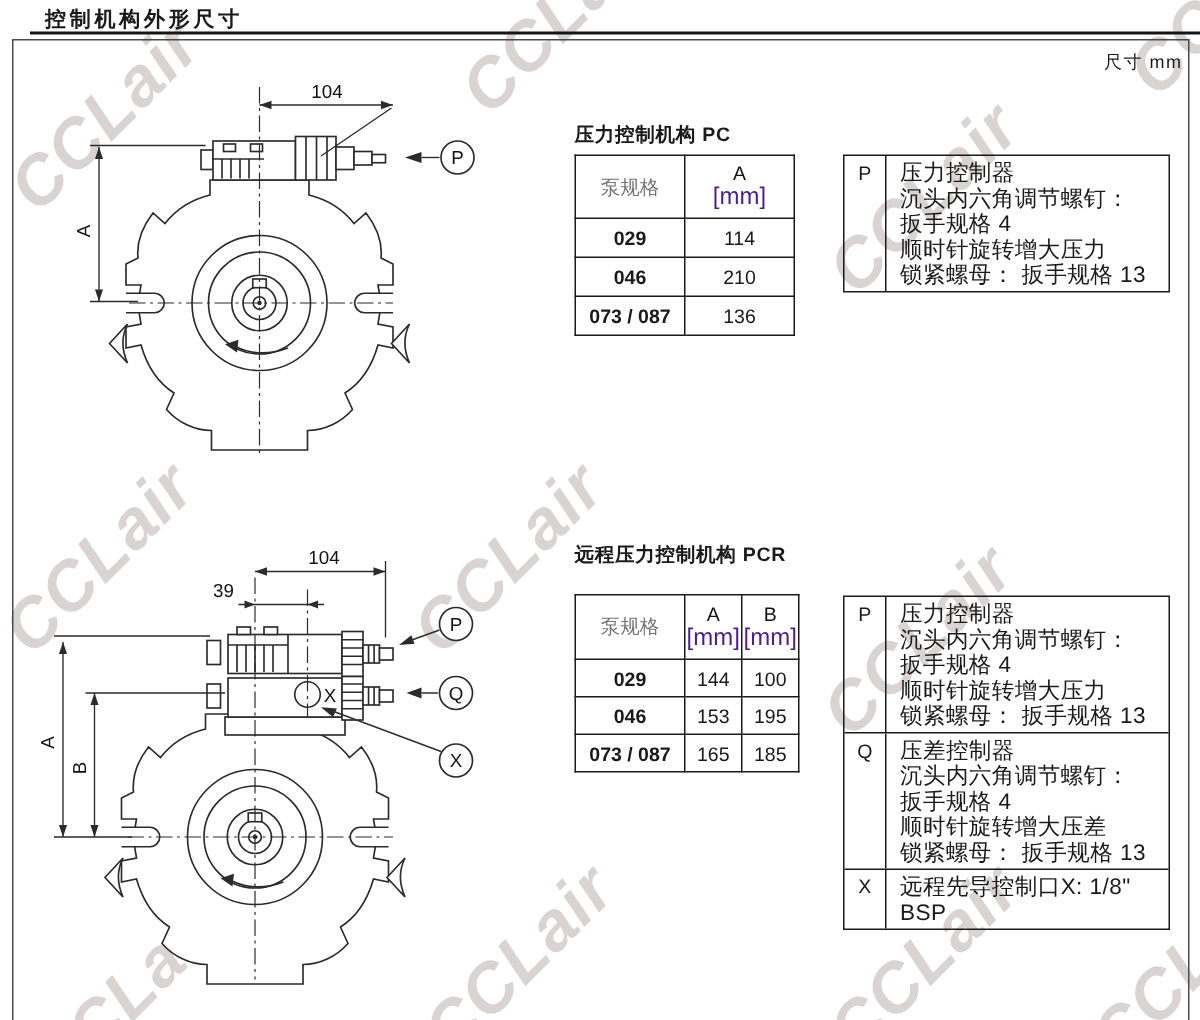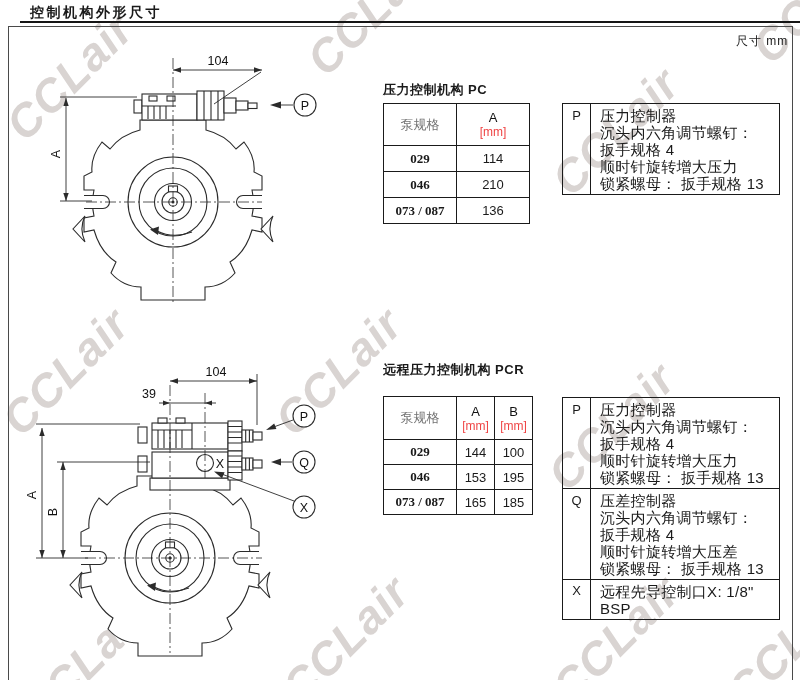--- a/index.html
+++ b/index.html
@@ -13,23 +13,23 @@
   .title{position:absolute;left:30px;top:4px;font-size:14px;font-weight:bold;
          letter-spacing:2.5px;z-index:2;}
   .title-rule{position:absolute;left:20px;top:21px;width:780px;border-top:2px solid #151515;z-index:2;}
   .unit-note{position:absolute;left:736px;top:33px;font-size:12px;z-index:2;letter-spacing:1px;}
   .sec-caption{position:absolute;font-size:13px;font-weight:bold;letter-spacing:0.5px;z-index:2;}
   table.spec{position:absolute;border-collapse:collapse;text-align:center;z-index:2;
              font-size:13px;background:#fff;}
   table.spec th,table.spec td{border:1.2px solid #1a1a1a;padding:0;}
   table.spec th{font-weight:normal;}
   .h-spec{color:#737373;font-size:13px;}
-  .h-unit{display:block;font-size:12px;color:#ef4444;}
+  .h-unit{display:block;font-size:16px;color:#4c1d95;}
   .h-letter{display:block;font-size:13px;color:#111;}
-  td.spec-name{font-weight:bold;font-family:Liberation Serif, serif;}
+  td.spec-name{font-weight:bold;}
   .note-box{position:absolute;border:1.3px solid #1a1a1a;background:transparent;z-index:2;}
   .note-row{display:flex;border-top:1.2px solid #1a1a1a;}
   .note-row:first-child{border-top:none;}
   .note-key{width:27px;flex:0 0 27px;border-right:1.2px solid #1a1a1a;
             text-align:center;padding-top:4px;font-size:13px;}
   .note-body{flex:1;padding:3px 0 2px 9px;font-size:15px;line-height:17px;letter-spacing:0.3px;}
   svg.draw{position:absolute;z-index:2;}
   svg .tln{stroke:#2b2b2b;stroke-width:1.1;fill:none;}
   svg .tfw{stroke:#2b2b2b;stroke-width:1.1;fill:#fff;}
   svg .thin{stroke:#2b2b2b;stroke-width:0.9;fill:none;}

